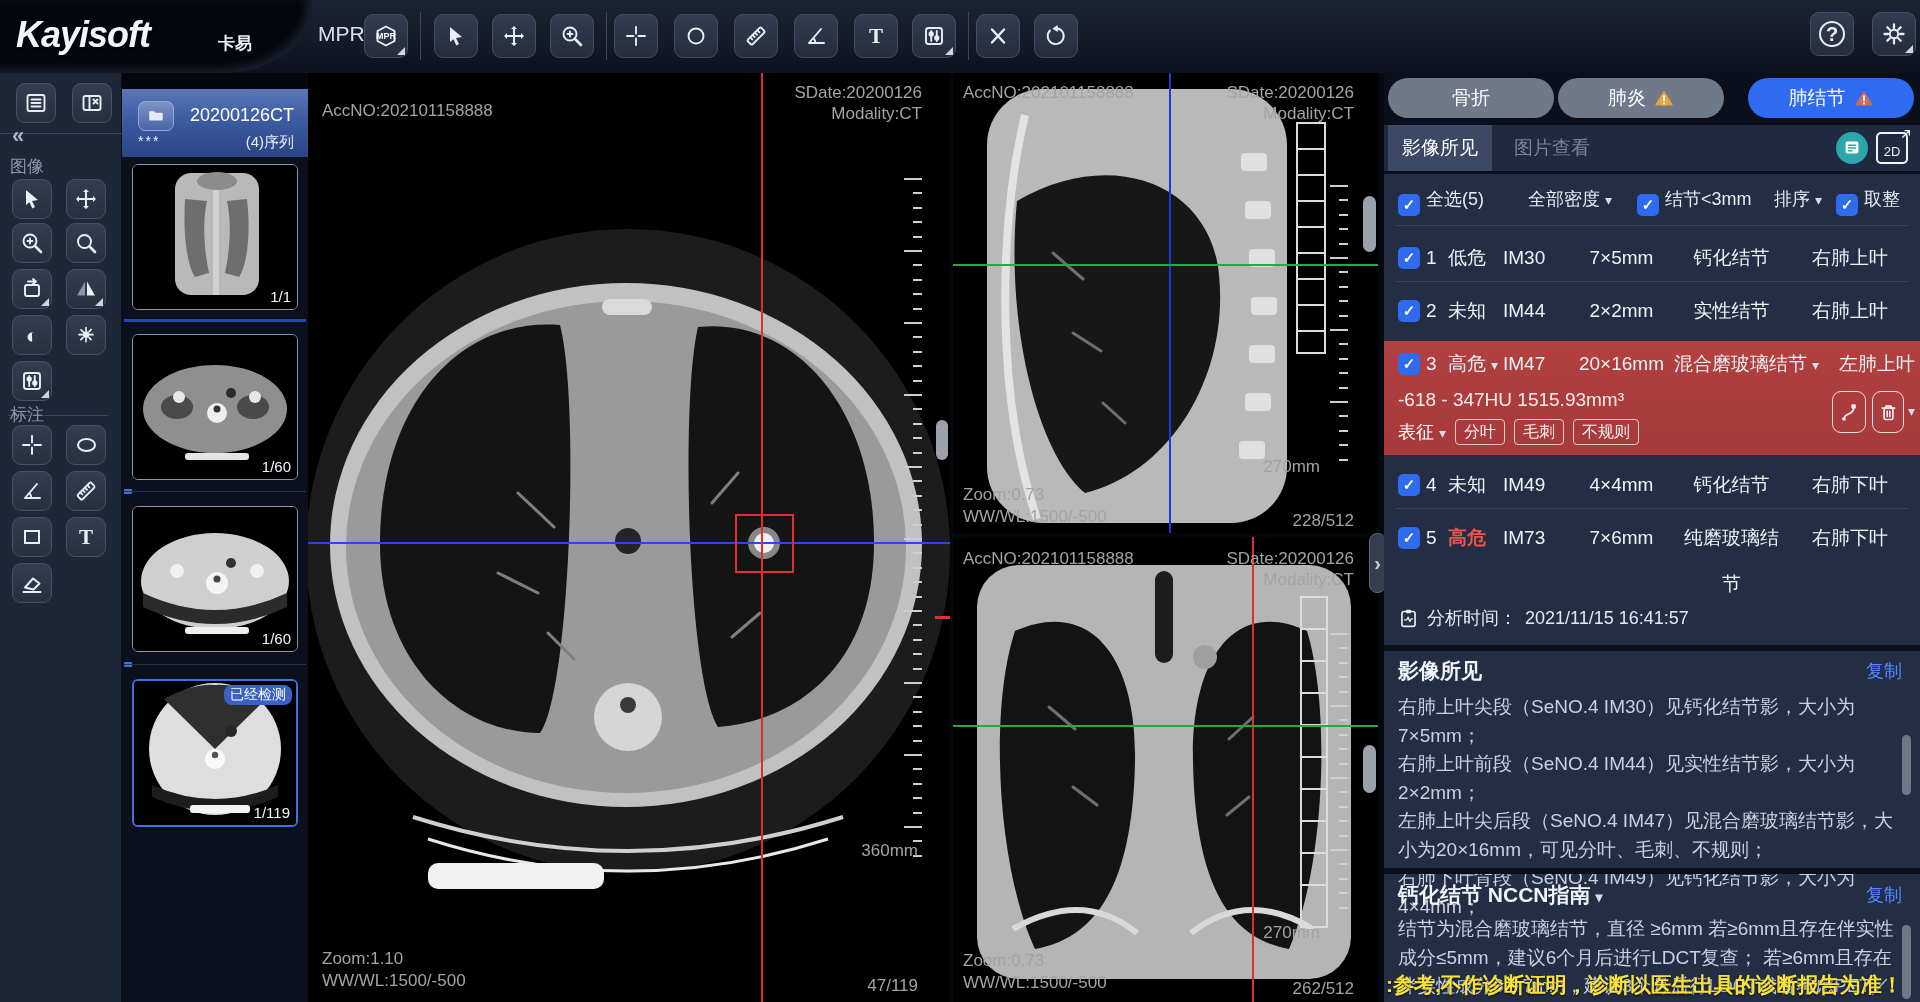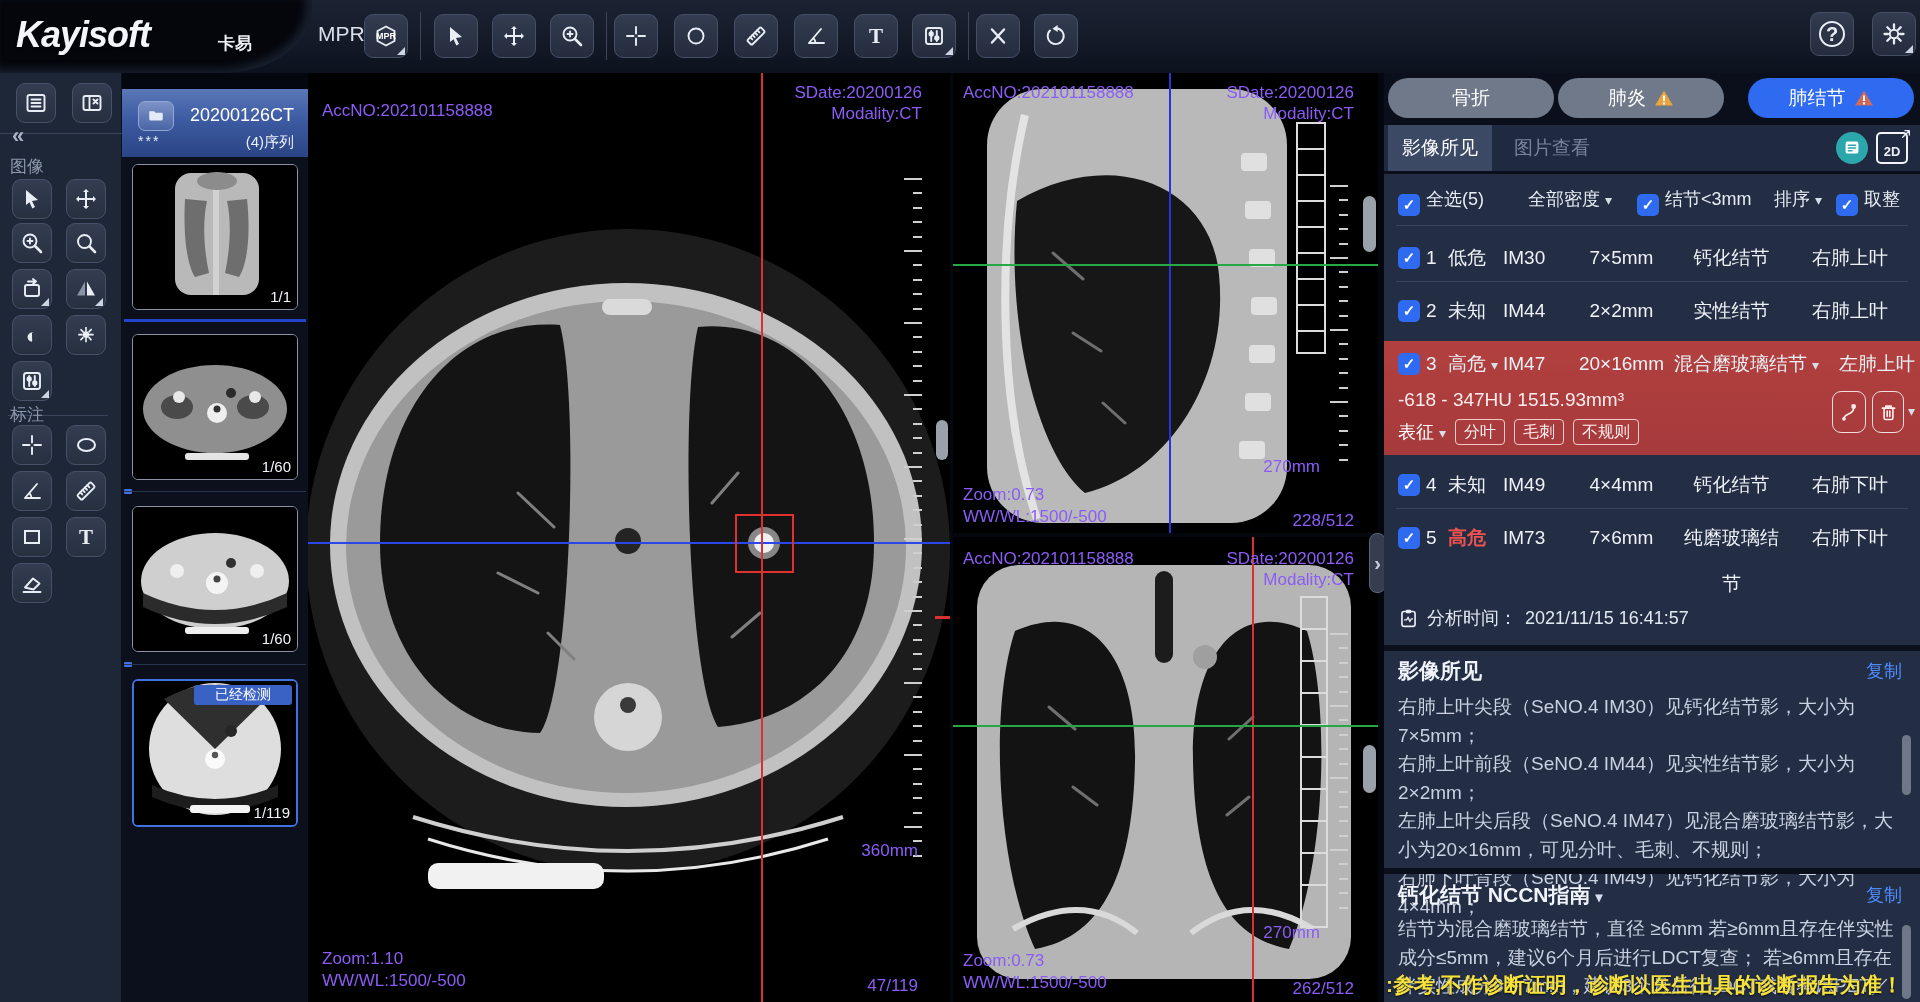--- a/index.html
+++ b/index.html
@@ -49,28 +49,28 @@
   #sp-head{position:absolute;left:0;top:0;width:186px;height:68px;
     background:linear-gradient(180deg,#5a77b8 0%,#3d5ba2 45%,#2a4585 100%)}
   .folder-btn{position:absolute;left:16px;top:12px;width:36px;height:30px;border-radius:7px;
     background:linear-gradient(180deg,#7d93c7,#4a66a6);border:1px solid #93a7d4;display:flex;align-items:center;justify-content:center}
   .study-id{position:absolute;right:14px;top:16px;font-size:18px;color:#fff}
   .pt-mask{position:absolute;left:16px;top:44px;font-size:14px;color:#e8edf8;letter-spacing:2px}
   .series-count{position:absolute;right:14px;top:44px;font-size:15px;color:#e8edf8}
   .thumb{position:absolute;left:10px;width:166px;border:1px solid #8b93a4;border-radius:6px;background:#000000;overflow:hidden}
   .thumb.sel{border:2px solid #3f71e0}
   .th-label{position:absolute;right:6px;bottom:4px;font-size:15px;color:#f2f5fa}
-  .th-badge{position:absolute;right:4px;top:4px;background:#3a62c4;color:#fff;font-size:14px;padding:1px 21px;border-radius:3px}
+  .th-badge{position:absolute;right:4px;top:4px;background:#3a62c4;color:#fff;font-size:14px;padding:1px 6px;border-radius:8px}
   .th-sep{position:absolute;left:2px;width:182px;height:3px;background:#2343c8}
   .th-sep2{position:absolute;left:2px;width:182px;height:1px;background:#283350}
   .th-dot{position:absolute;left:2px;width:8px;height:5px;background:#3f71e0;border-radius:1px}
 
   
   .vp{position:absolute;background:#000;overflow:hidden}
-  .vtext{position:absolute;font-size:17px;color:#8b5cf6;white-space:nowrap}
+  .vtext{position:absolute;font-size:17px;color:#a3a3a3;white-space:nowrap}
   .vtext.r{text-align:right}
   .ruler{position:absolute;width:18px;
     background-image:repeating-linear-gradient(to bottom,#cfcfcf 0 2px,transparent 2px 72px),
                      repeating-linear-gradient(to bottom,#cfcfcf 0 2px,transparent 2px 14.4px);
     background-size:18px 100%,9px 100%;background-position:right top,right top;background-repeat:no-repeat}
   .hline{position:absolute;left:0;right:0;height:2px}
   .vline{position:absolute;top:0;bottom:0;width:2px}
   .scroll-thumb{position:absolute;background:#9aa1ab;border-radius:7px}
 
   
@@ -594,21 +594,21 @@
 
     <div id="tab-bar">
       <div class="tab active" style="left:4px;width:104px">影像所见</div>
       <div class="tab" style="left:116px;width:104px">图片查看</div>
       <div style="position:absolute;left:452px;top:7px;width:32px;height:32px;border-radius:50%;background:#2ba7ac;display:flex;align-items:center;justify-content:center">
         <svg class="ic" style="width:22px;height:22px">
             <use href="#i-doc"></use>
           </svg>
       </div>
       <div style="position:absolute;left:492px;top:7px;width:32px;height:32px;border:2px solid #f0f4fa;border-radius:5px;display:flex;align-items:flex-end;justify-content:center">
-        <span style="font-size:13px;font-weight:bold;line-height:20px">2D</span>
+        <span style="font-size:13px;font-weight:normal;line-height:20px">2D</span>
         <svg class="ic" style="position:absolute;right:-6px;top:-6px;width:16px;height:16px">
             <use href="#i-arrow2d"></use>
           </svg>
       </div>
     </div>
     <div class="hdiv" style="top:98px;height:3px"></div>
 
     <div class="filter-item" style="left:14px"><span class="cb" style="vertical-align:-5px"></span></div>
     <div class="filter-item" style="left:42px">全选(5)</div>
     <div class="filter-item caret" style="left:144px">全部密度</div>

